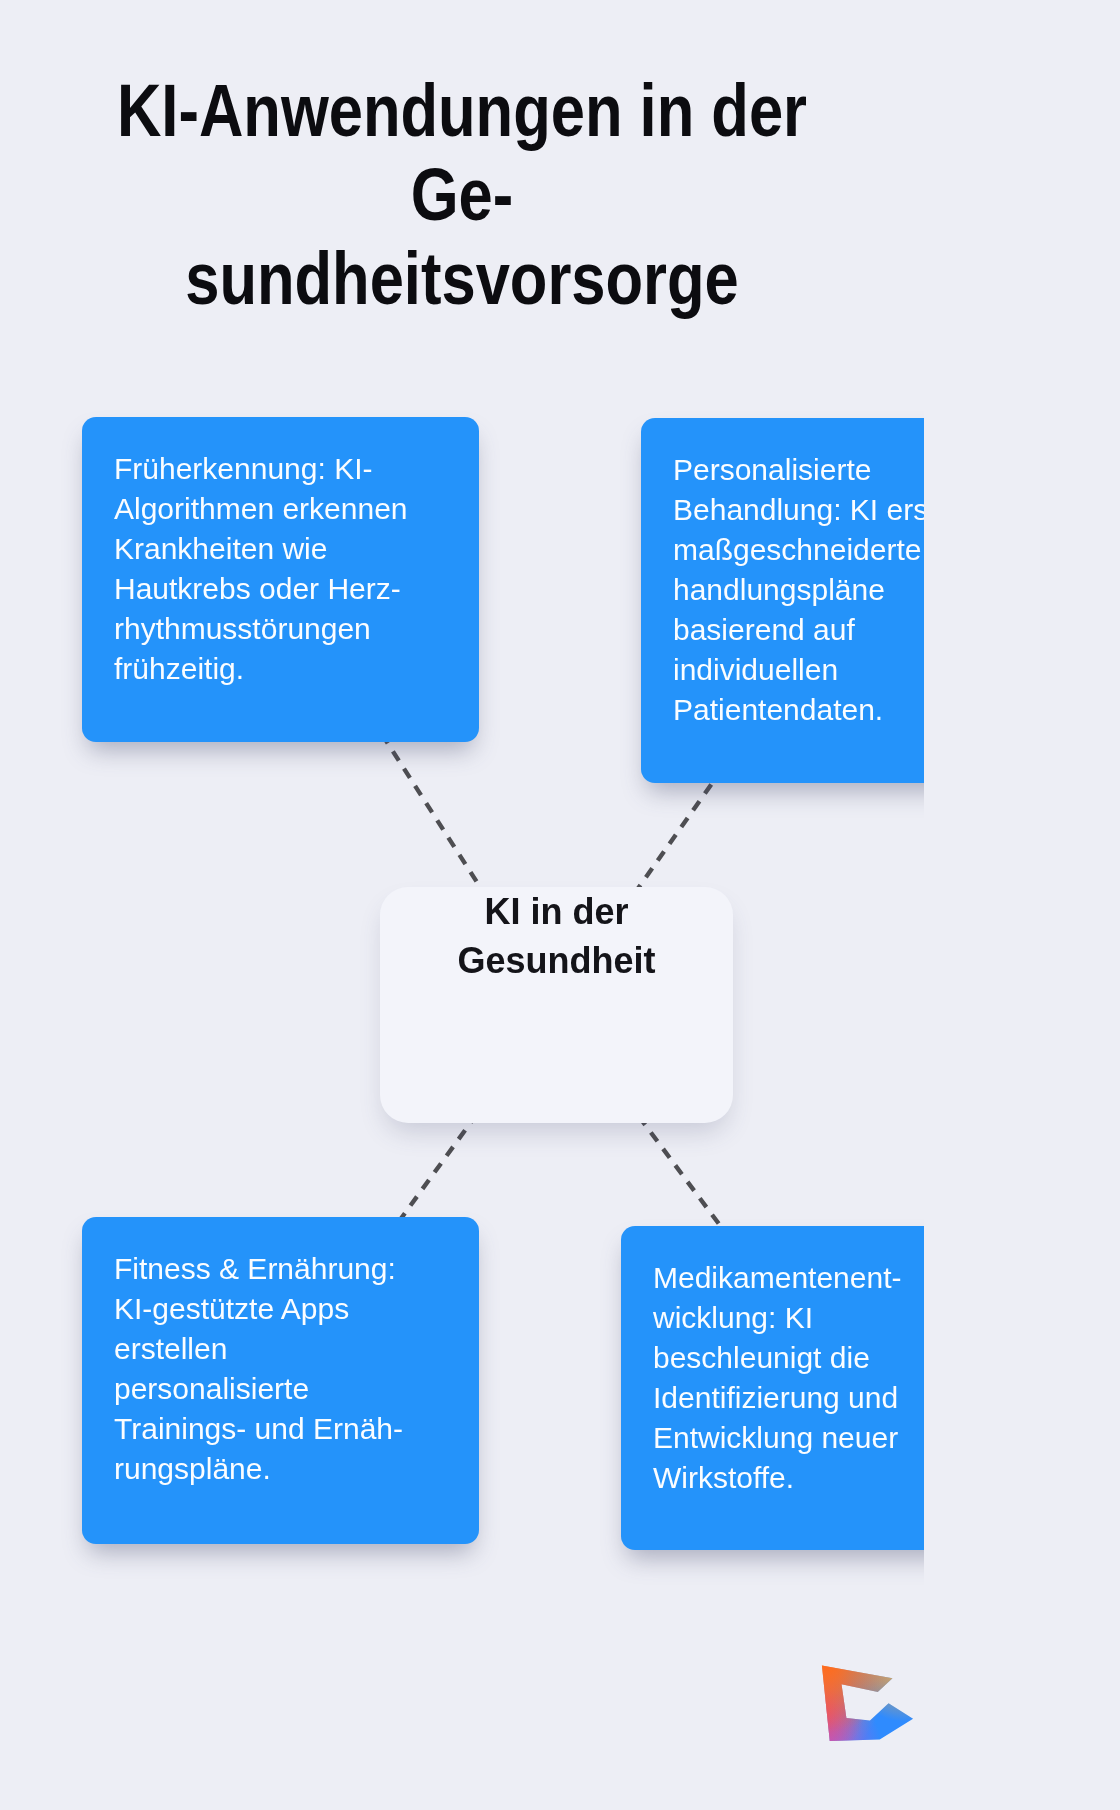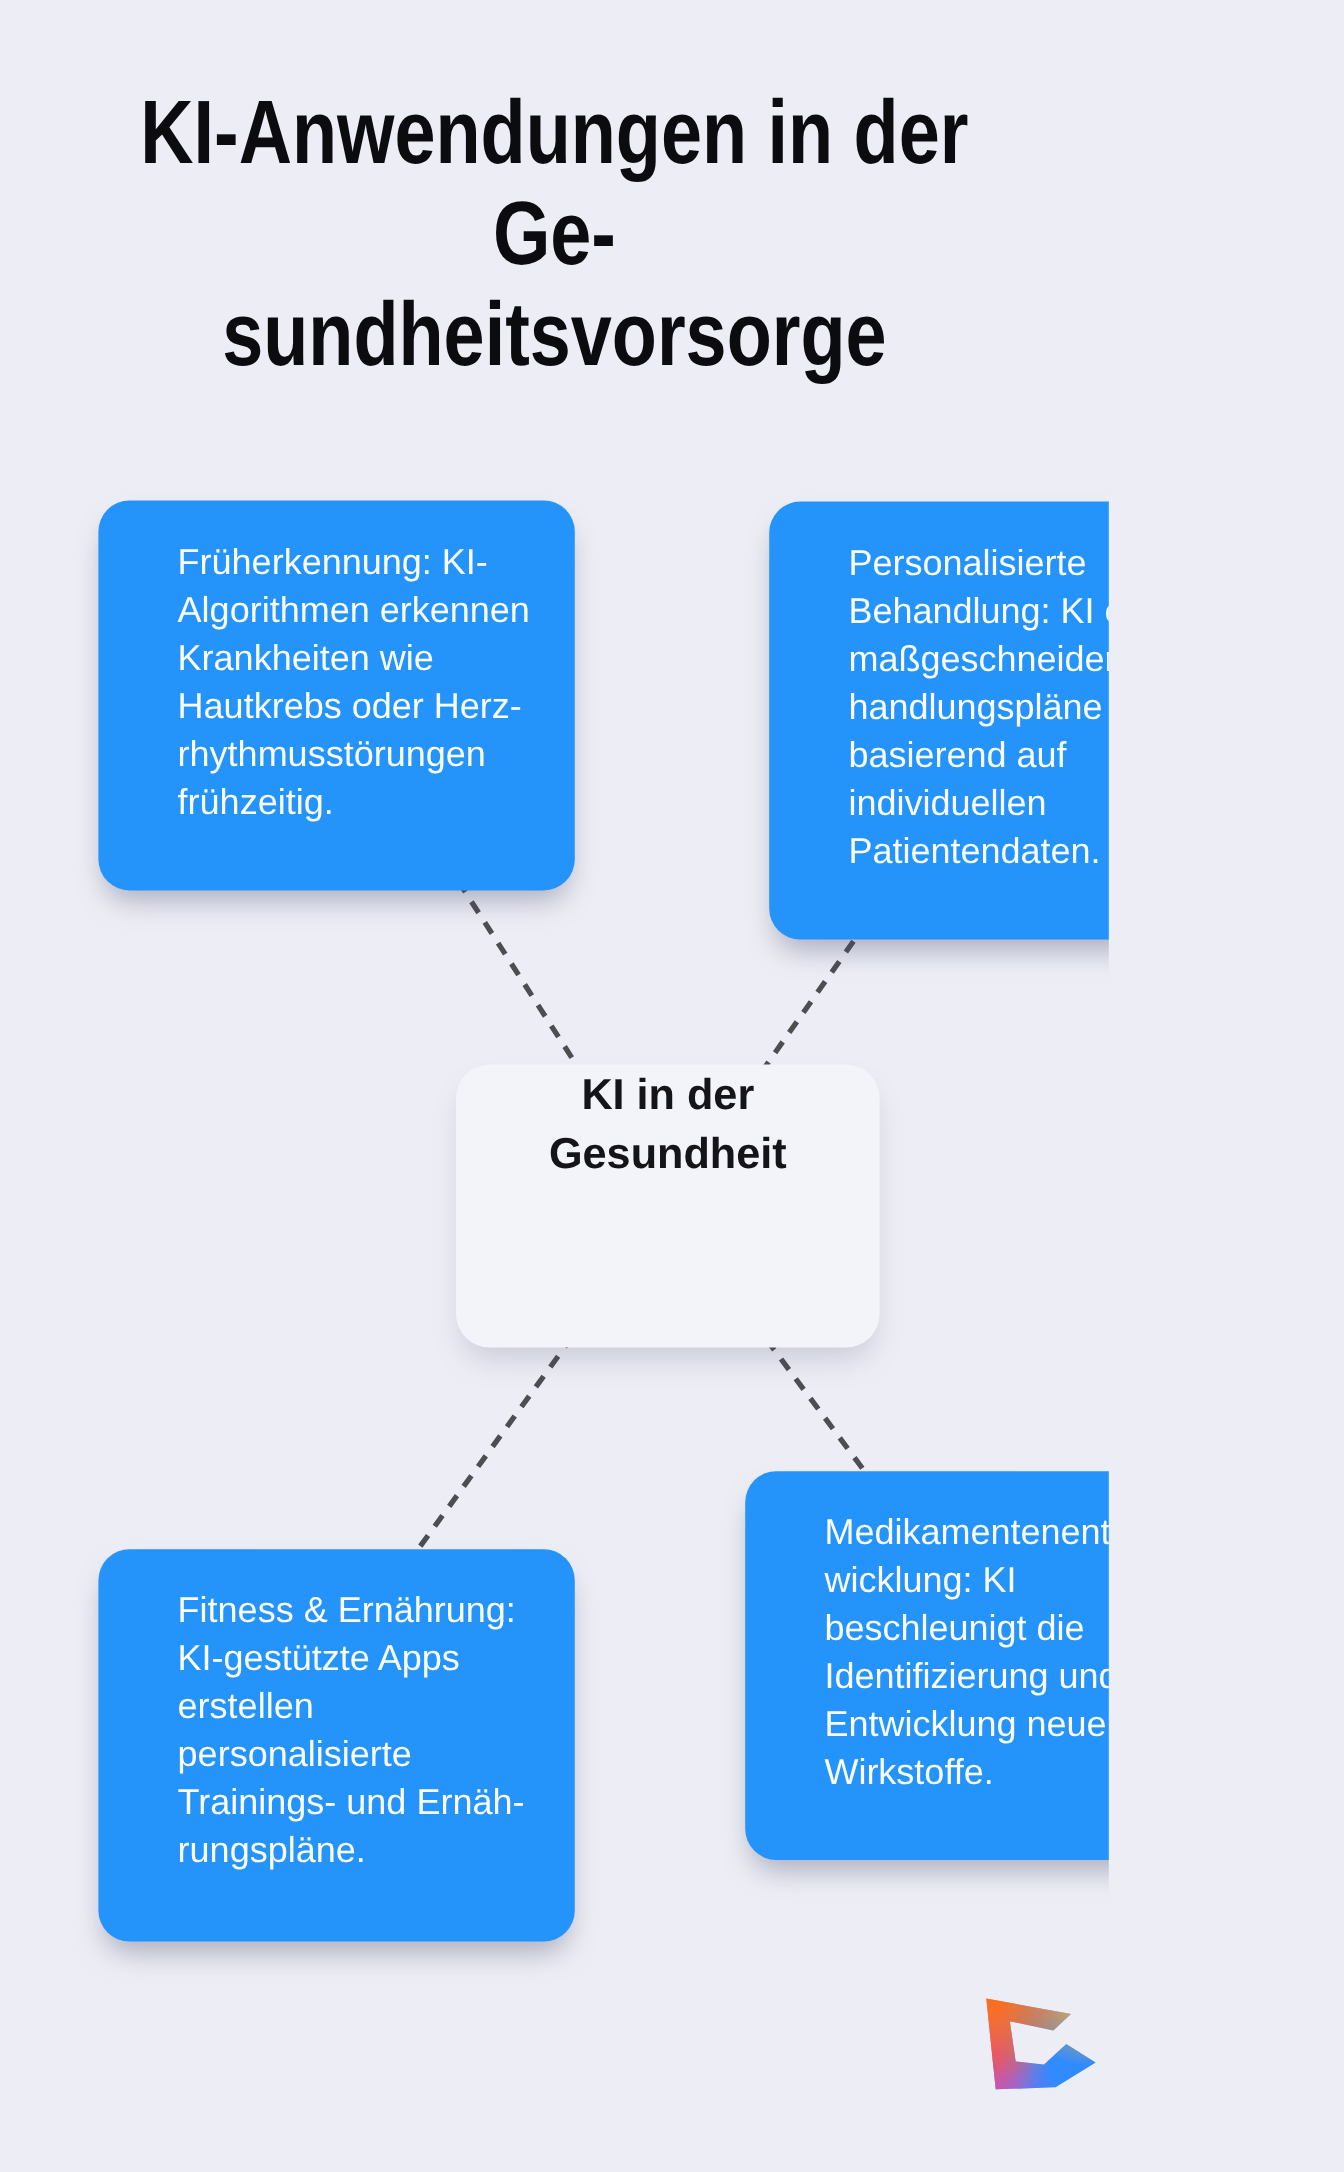--- a/index.html
+++ b/index.html
@@ -52,36 +52,35 @@
     width:1120px;height:1810px;
   }
   .connectors line{
     stroke:var(--connector);
     stroke-width:4.4;
     stroke-dasharray:11 9.5;
   }
   .node{
     position:absolute;
     background:var(--node-blue);
-    border-radius:26px;
+    border-radius:14px;
     box-shadow:0 14px 24px -6px rgba(70,75,110,0.40);
     z-index:1;
-    padding-left:34px;
   }
   .node p{
     margin:0;
     padding:32px 26px 0 32px;
     font-size:30px;
     line-height:40px;
     color:var(--node-text);
     white-space:pre-line;
   }
   .node-tl{left:82px;top:417px;width:397px;height:325px;}
   .node-tr{left:641px;top:418px;width:401px;height:365px;}
-  .node-bl{left:82px;top:1291px;width:397px;height:327px;}
+  .node-bl{left:82px;top:1217px;width:397px;height:327px;}
   .node-br{left:621px;top:1226px;width:401px;height:324px;}
   .center-node{
     position:absolute;
     left:380px;top:887px;width:353px;height:236px;
     background:var(--center-bg);
     border-radius:28px;
     box-shadow:0 14px 26px -6px rgba(70,75,110,0.22);
     z-index:1;
     display:flex;align-items:flex-start;justify-content:center;
   }

